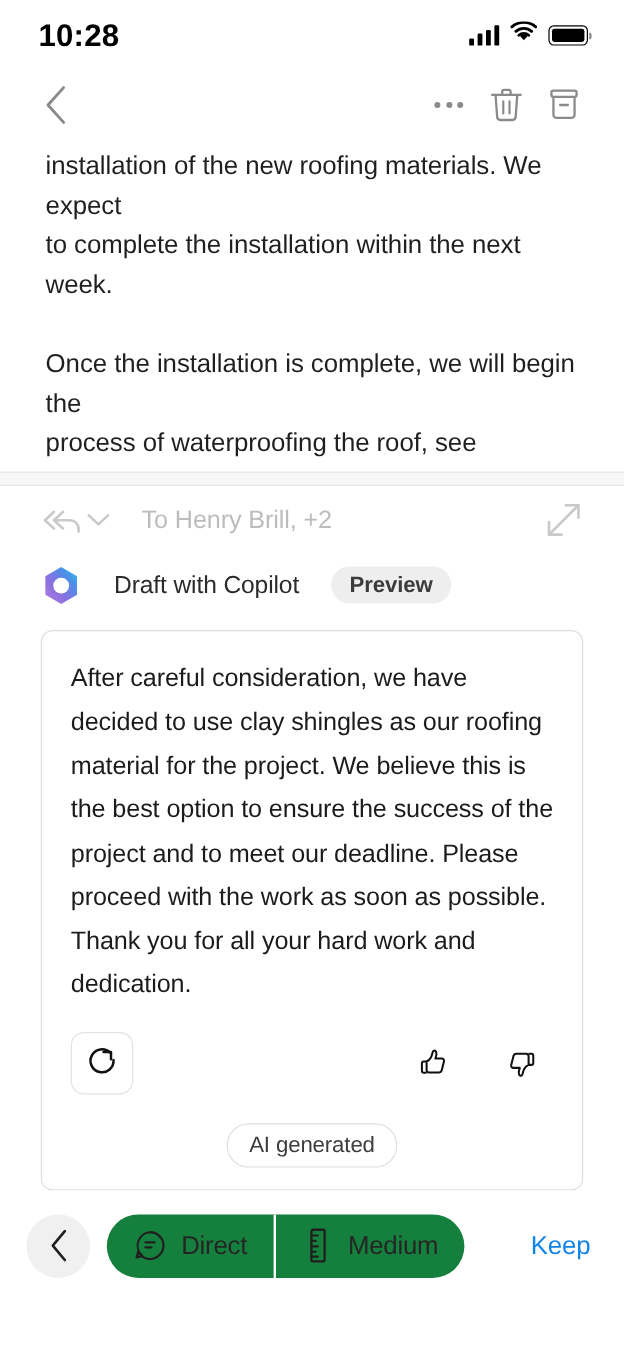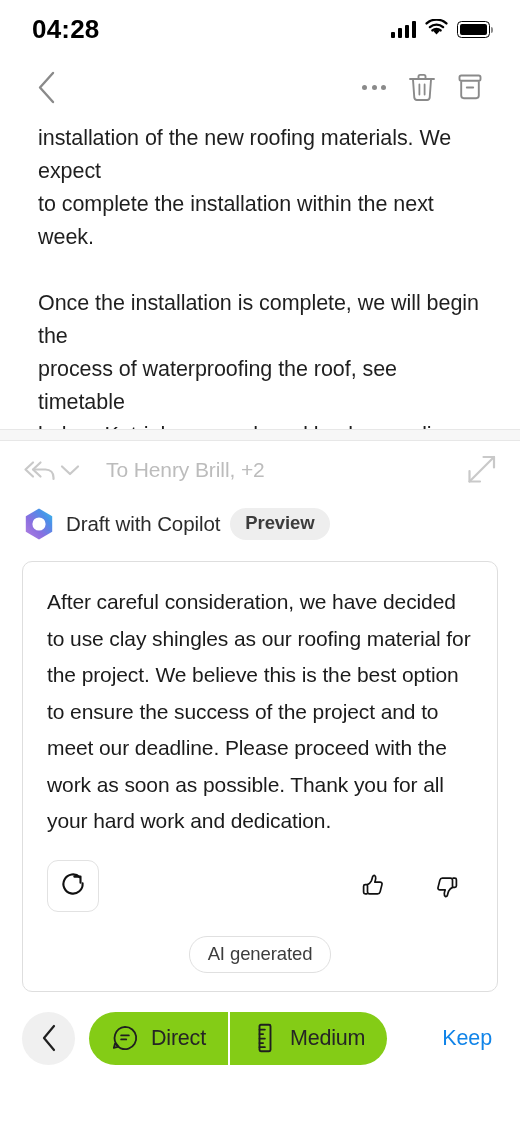--- a/index.html
+++ b/index.html
@@ -102,42 +102,42 @@
     flex: 0 0 12px;
     background: #f7f7f7;
     border-top: 1px solid #e7e7e7;
     border-bottom: 1px solid #e7e7e7;
   }
 
   
   .compose {
     flex: 0 0 auto;
     background: #fff;
-    padding: 0 22px;
+    padding: 0 34px;
   }
   .reply-row {
     height: 58px;
     display: flex;
     align-items: center;
     gap: 6px;
   }
   .reply-icons { display: flex; align-items: center; gap: 4px; cursor: pointer; }
   .to-line {
     font-size: 21px;
     color: #bcbcbc;
     margin-left: 20px;
     flex: 1;
     letter-spacing: -0.1px;
   }
   .expand-btn { cursor: pointer; display: flex; align-items: center; }
 
   .copilot-row {
     display: flex;
     align-items: center;
-    gap: 10px;
+    gap: 27px;
     height: 46px;
     margin-top: 2px;
   }
   .copilot-label {
     font-size: 20.5px;
     color: #2b2b2b;
     letter-spacing: -0.1px;
   }
   .preview-badge {
     background: #eeeeee;
@@ -208,21 +208,21 @@
   .circle-back {
     width: 53px; height: 53px;
     border-radius: 50%;
     background: #f0f0f0;
     display: flex; align-items: center; justify-content: center;
     cursor: pointer;
     flex: 0 0 53px;
   }
   .seg-group {
     display: flex;
-    background: #84cc16;
+    background: #15803d;
     border-radius: 27px;
     height: 53px;
     overflow: hidden;
   }
   .seg {
     display: flex;
     align-items: center;
     gap: 12px;
     padding: 0 22px;
     cursor: pointer;
@@ -240,21 +240,21 @@
     letter-spacing: -0.1px;
   }
   .safe-area { flex: 0 0 42px; background: #fff; }
 </style>
 </head>
 <body>
 
 <div class="phone">
 
   <div class="statusbar">
-    <div class="status-time">04:28</div>
+    <div class="status-time">10:28</div>
     <div class="status-icons">
       <span class="signal">
           <i></i>
           <i></i>
           <i></i>
           <i></i>
         </span>
       <span>
         <svg width="23" height="17" viewBox="0 0 23 17">
           <path d="M11.5 15.6 8.3 11.9a4.9 4.9 0 0 1 6.4 0Z" fill="#000"></path>

